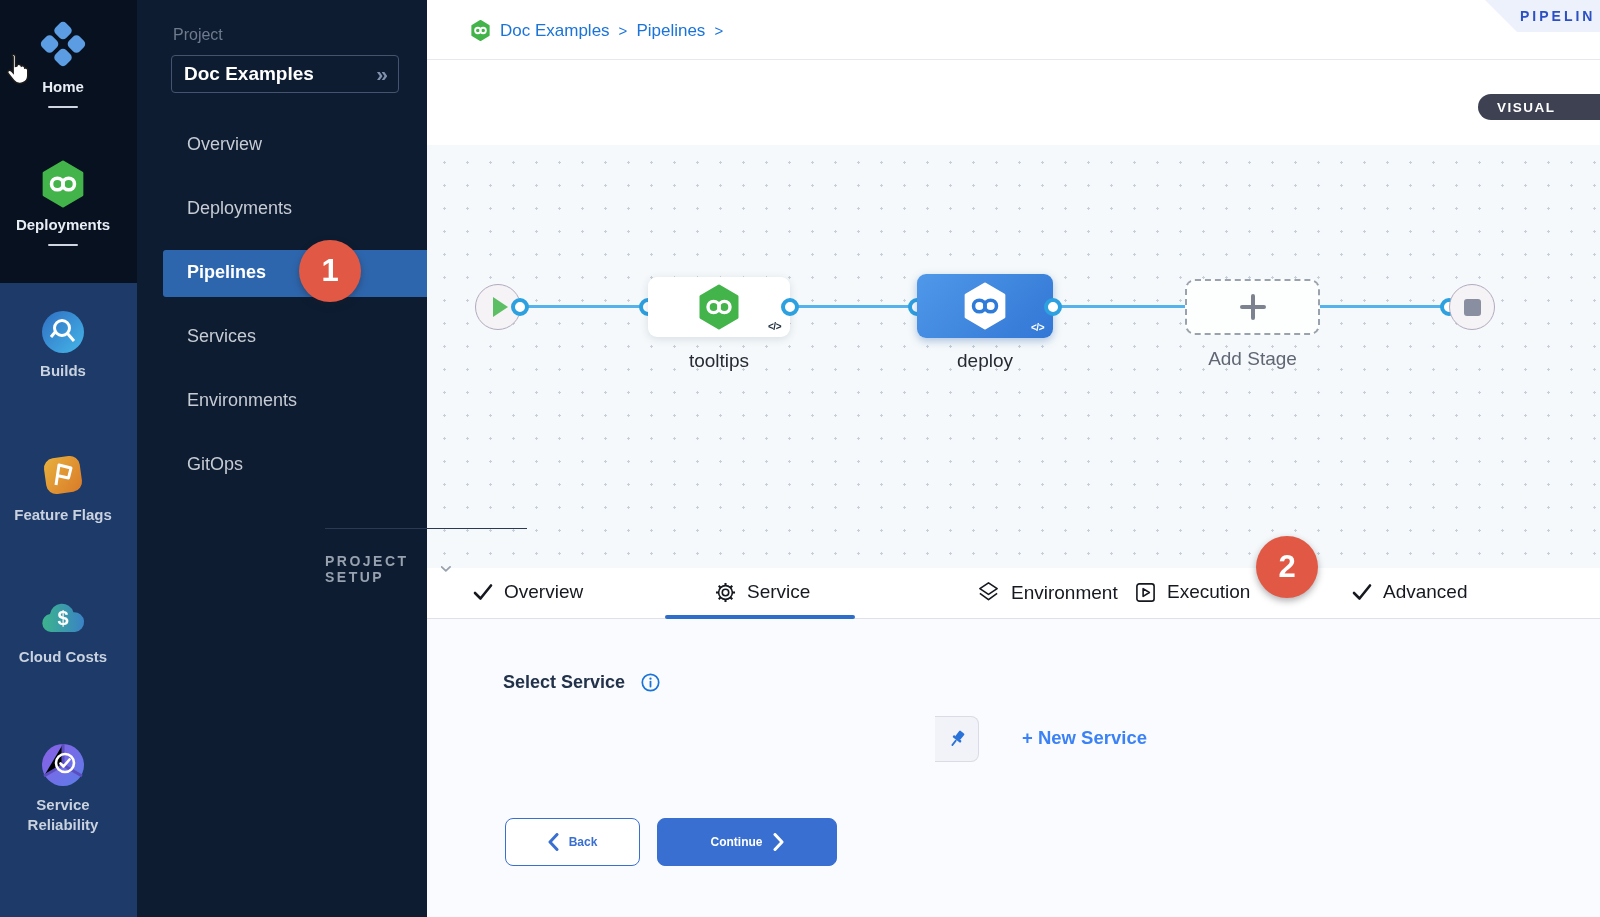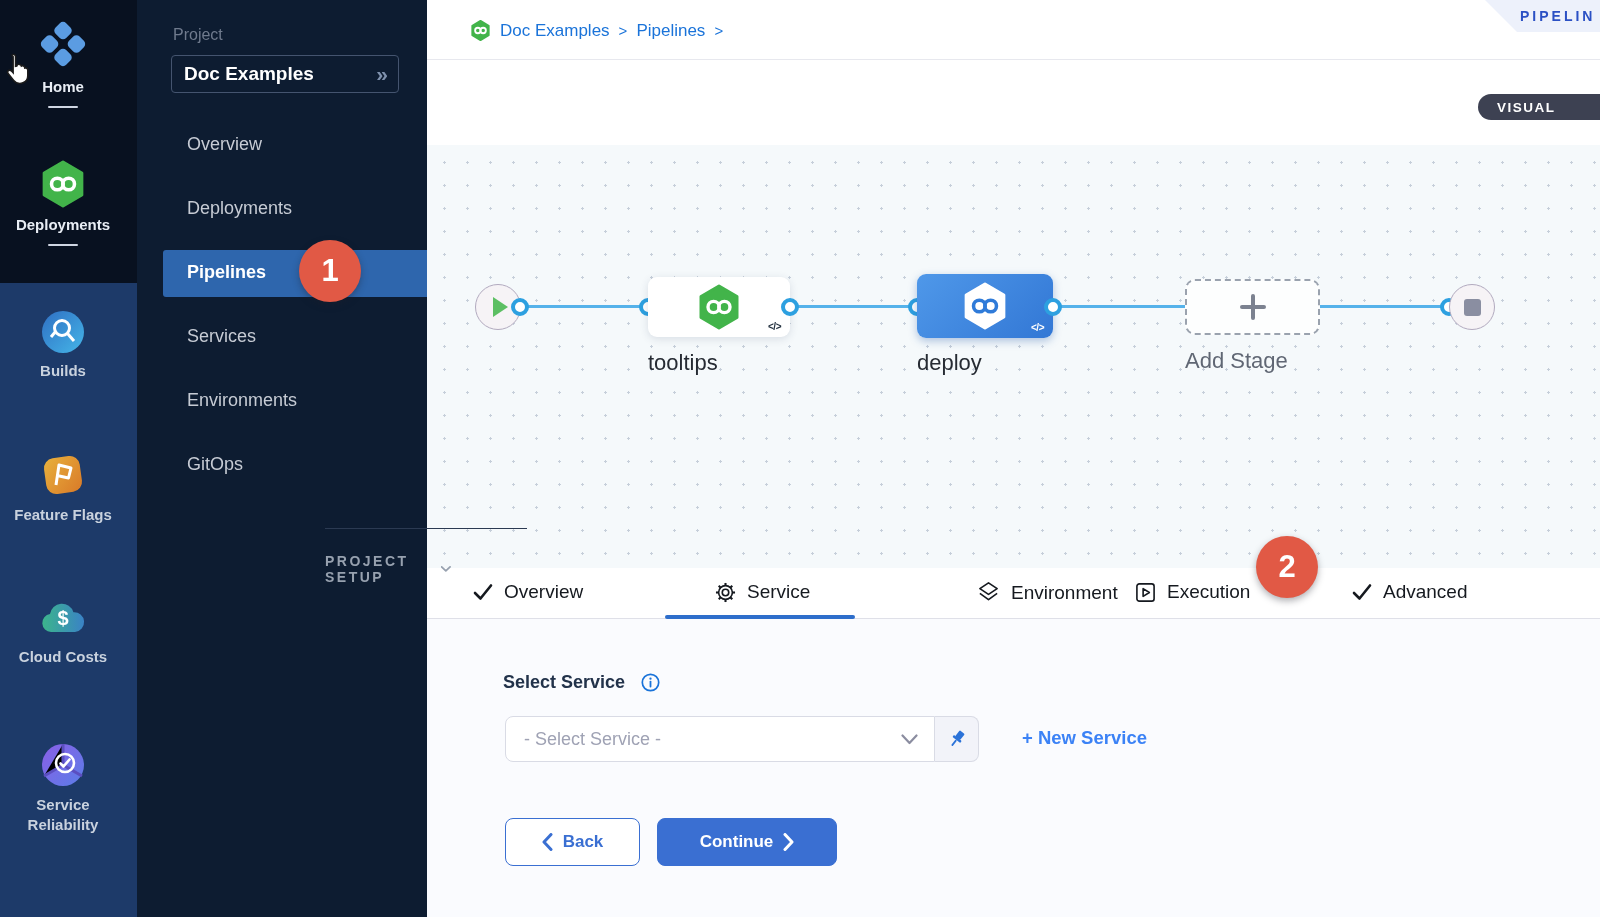--- a/index.html
+++ b/index.html
@@ -58,36 +58,36 @@
   .play-tri { width:0; height:0; border-top:10px solid transparent; border-bottom:10px solid transparent; border-left:15px solid #5cbf63; margin-left:4px; }
   .stop-sq { width:17px; height:17px; background:#8a8ea1; border-radius:3px; }
   .stage-card { position:absolute; top:132px; width:142px; height:60px; background:#fff; border-radius:9px; box-shadow:0 2px 8px rgba(40,60,90,.14); display:flex; align-items:center; justify-content:center; cursor:pointer; }
   .stage-card.selected { top:129px; height:64px; background:linear-gradient(135deg,#4f98e9,#3277d5); box-shadow:0 3px 9px rgba(35,90,170,.35); }
   .code-glyph { position:absolute; right:9px; bottom:5px; font-size:10px; font-weight:bold; color:#22303f; letter-spacing:-0.5px; }
   .stage-card.selected .code-glyph { color:#fff; }
   .add-stage { position:absolute; left:758px; top:134px; width:135px; height:56px; background:#fdfefe; border:2px dashed #9aa2ae; border-radius:10px; display:flex; align-items:center; justify-content:center; cursor:pointer; }
   .plus { position:relative; width:26px; height:26px; }
   .plus::before { content:""; position:absolute; left:11px; top:0; width:4px; height:26px; background:#7c8290; border-radius:2px; }
   .plus::after { content:""; position:absolute; left:0; top:11px; width:26px; height:4px; background:#7c8290; border-radius:2px; }
-  .stage-label { position:absolute; top:205px; font-size:22px; color:#262b33; text-align:left; }
+  .stage-label { position:absolute; top:205px; font-size:19px; color:#262b33; text-align:center; }
   .stage-label.muted { color:#606774; }
 
   
   .tabbar { position:absolute; left:0; top:568px; width:1173px; height:51px; background:#fff; border-bottom:1px solid #dfe0e8; }
   .tab { position:absolute; top:13px; display:flex; align-items:center; gap:11px; font-size:19px; color:#15191f; cursor:pointer; }
   .tab-underline { position:absolute; left:238px; top:47px; width:190px; height:4px; background:#2e6ecb; border-radius:2px; }
 
   
   .panel { position:absolute; left:0; top:619px; width:1173px; height:298px; background:#fafbfe; }
   .sel-label { position:absolute; left:76px; top:53px; display:flex; align-items:center; gap:16px; font-size:18px; font-weight:bold; color:#22324a; }
   .dropdown { position:absolute; left:78px; top:97px; width:430px; height:46px; background:#fff; border:1px solid #d9dbe5; border-radius:8px 0 0 8px; display:flex; align-items:center; justify-content:space-between; padding:0 16px 0 18px; cursor:pointer; }
   .dd-placeholder { font-size:18px; color:#9fa2b4; }
   .pin-seg { position:absolute; left:508px; top:97px; width:44px; height:46px; background:#f2f3f9; border:1px solid #d9dbe5; border-left:none; border-radius:0 8px 8px 0; display:flex; align-items:center; justify-content:center; cursor:pointer; }
   .new-service { position:absolute; left:595px; top:108px; font-size:18.5px; font-weight:bold; color:#3b82f6; cursor:pointer; }
-  .btn { position:absolute; top:199px; height:48px; border-radius:8px; display:flex; align-items:center; justify-content:center; gap:10px; font-size:17px; font-weight:bold; cursor:pointer; }
+  .btn { position:absolute; top:199px; height:48px; border-radius:8px; display:flex; align-items:center; justify-content:center; gap:10px; font-size:12px; font-weight:bold; cursor:pointer; }
   .btn-back { left:78px; width:135px; background:#fff; border:1.5px solid #3a6fd2; color:#3a6fd2; }
   .btn-continue { left:230px; width:180px; background:#3a6fd2; border:1.5px solid #3a6fd2; color:#fff; }
 
   
   .num-badge { position:absolute; width:62px; height:62px; border-radius:50%; background:#e15945; box-shadow:0 3px 7px rgba(30,30,40,.35); display:flex; align-items:center; justify-content:center; color:#fff; font-size:31px; font-weight:bold; z-index:20; }
   .badge-1 { left:299px; top:240px; }
   .badge-2 { left:829px; top:536px; }
 
   .hand-cursor { position:absolute; left:2px; top:52px; z-index:30; }
 
@@ -398,26 +398,20 @@
     <div class="panel">
       <div class="sel-label">
         <span>Select Service</span>
         <svg width="19" height="19" viewBox="0 0 19 19">
             <circle cx="9.5" cy="9.5" r="8.2" fill="none" stroke="#1a73d9" stroke-width="1.7"></circle>
             <circle cx="9.5" cy="5.7" r="1.15" fill="#1a73d9"></circle>
             <path d="M9.5 8.6 v5" stroke="#1a73d9" stroke-width="1.8" stroke-linecap="round"></path>
           </svg>
       </div>
 
-      <div class="dropdown">
-        <span class="dd-placeholder">- Select Service -</span>
-        <svg width="17" height="11" viewBox="0 0 17 11">
-            <polyline points="1.5,1.5 8.5,9 15.5,1.5" fill="none" stroke="#8b8da0" stroke-width="2.2" stroke-linecap="round" stroke-linejoin="round"></polyline>
-          </svg>
-      </div>
       <div class="pin-seg">
         <svg width="22" height="22" viewBox="0 0 24 24">
             <g transform="rotate(38 12 12)" fill="#2b72d8">
               <rect x="8.6" y="2.5" width="6.8" height="8.5" rx="1.2"></rect>
               <rect x="6.5" y="10.5" width="11" height="2.8" rx="1.3"></rect>
               <rect x="11.1" y="13.3" width="1.9" height="8" rx="0.9"></rect>
             </g>
           </svg>
       </div>
 

